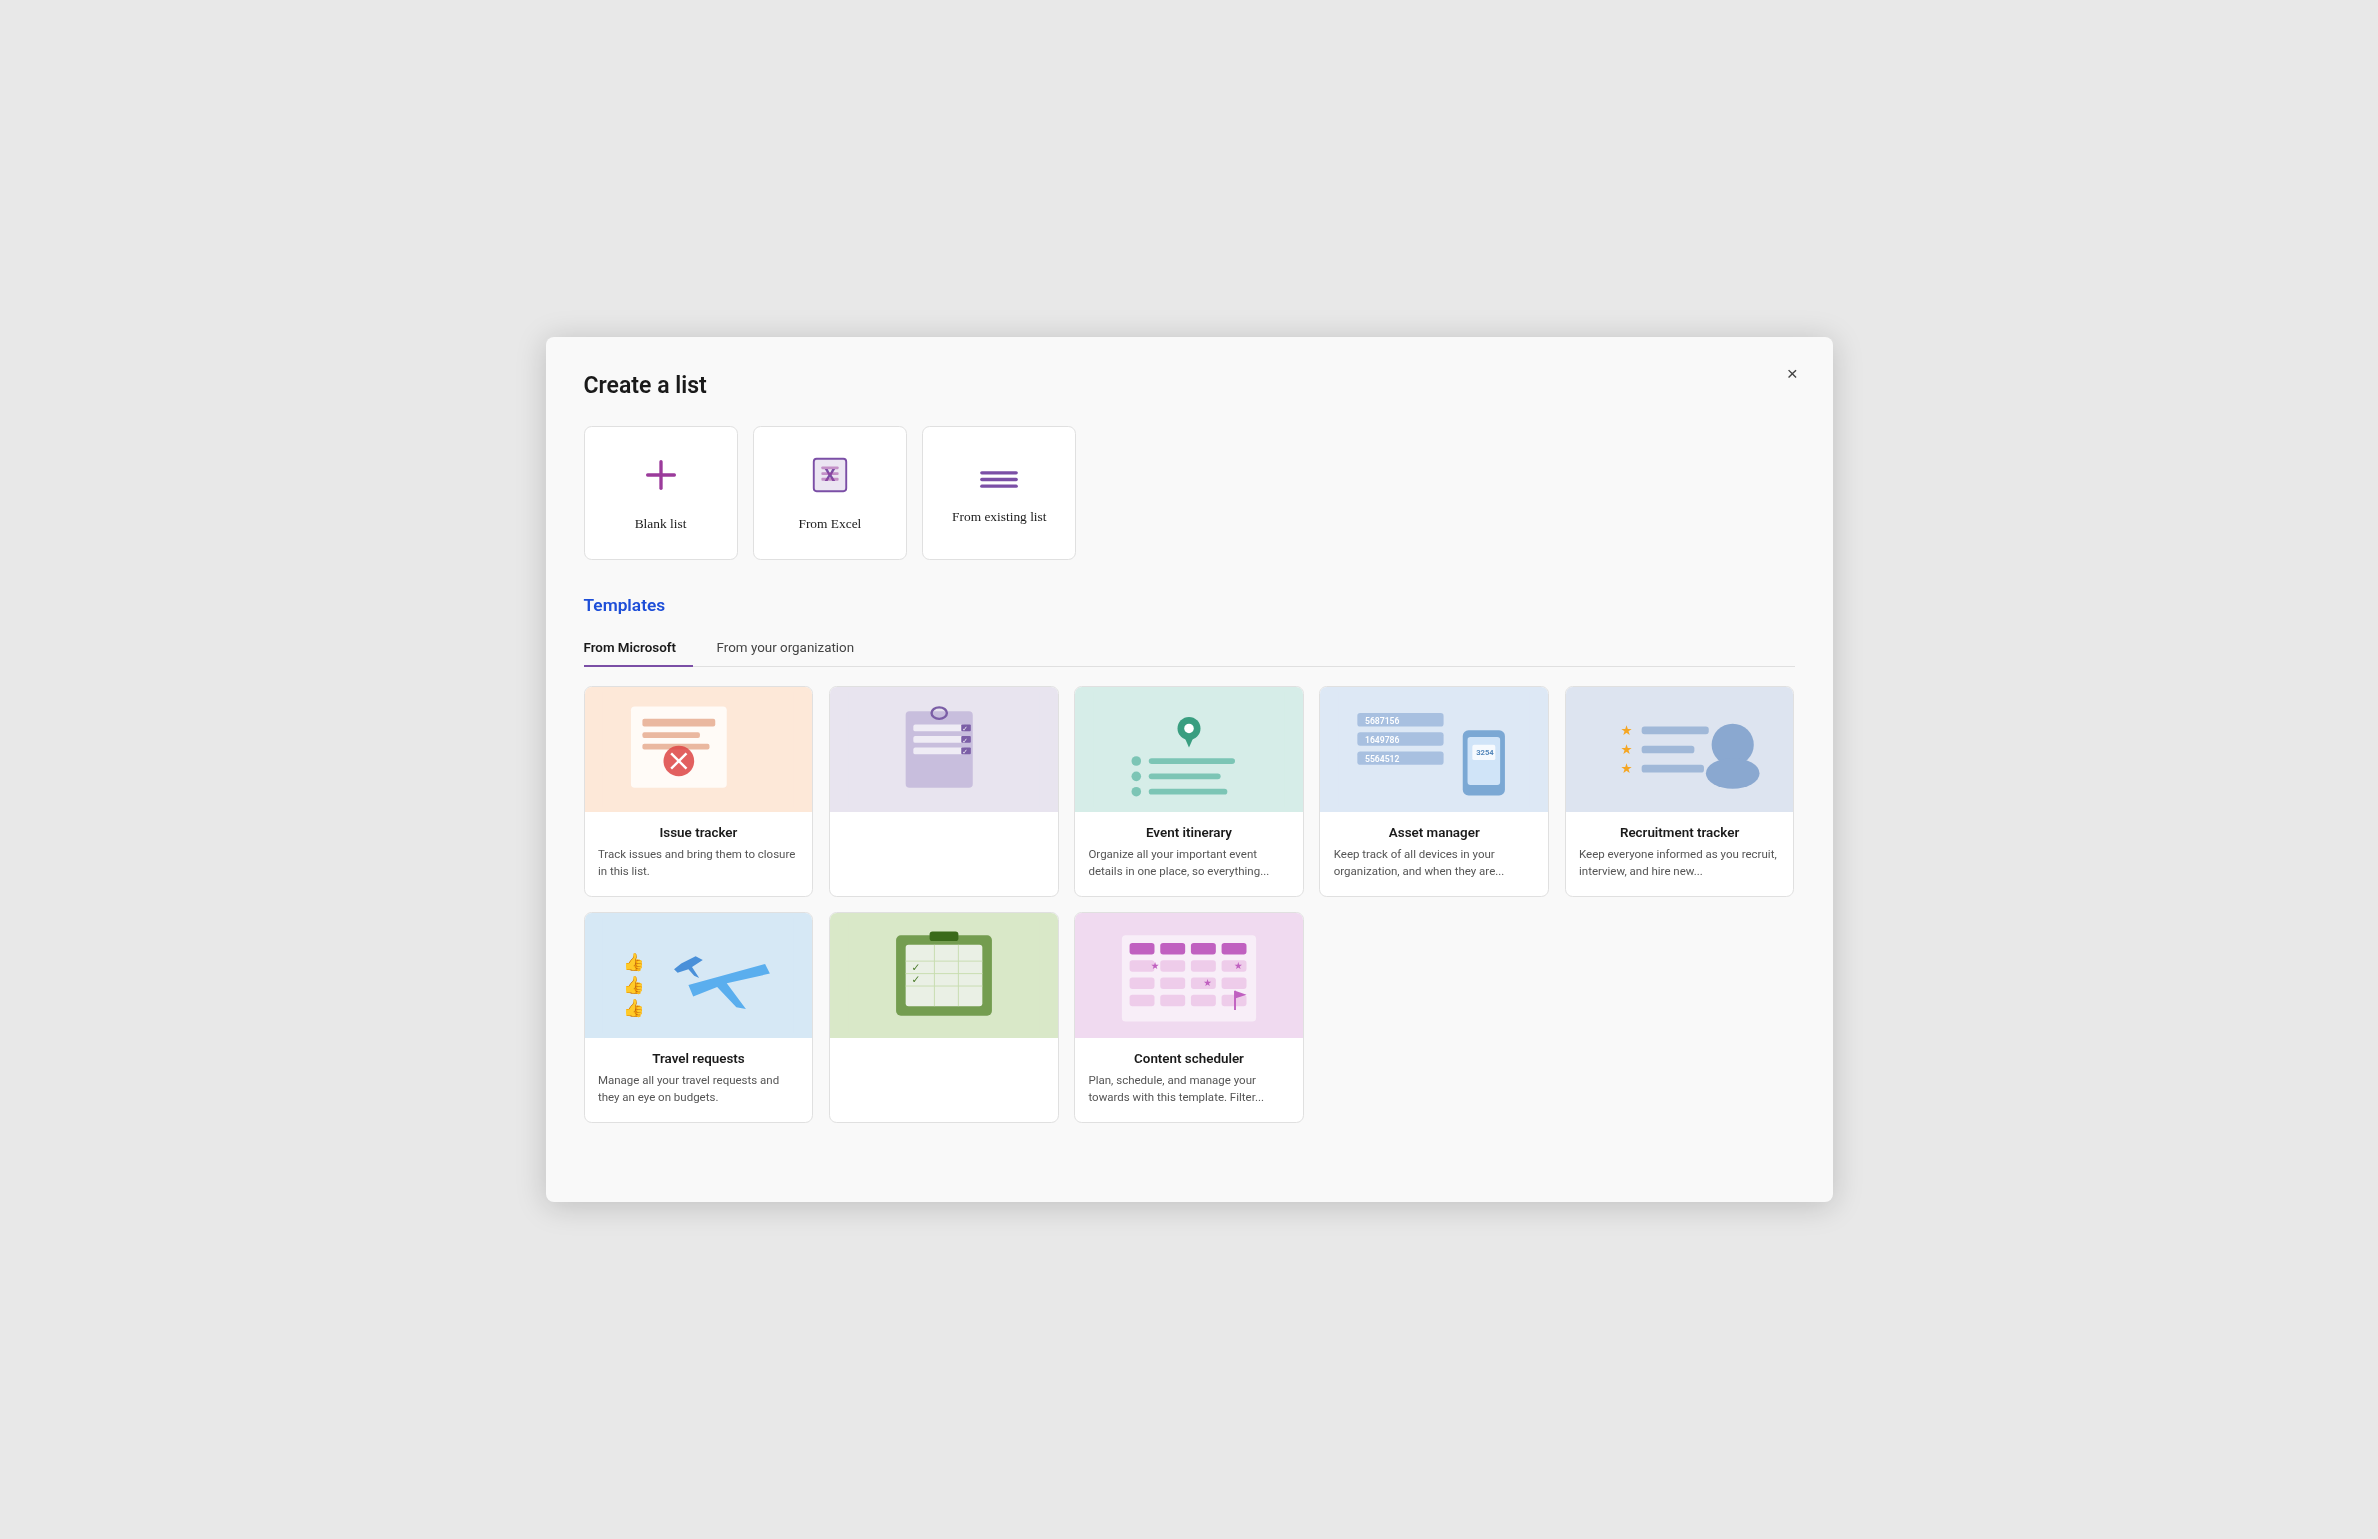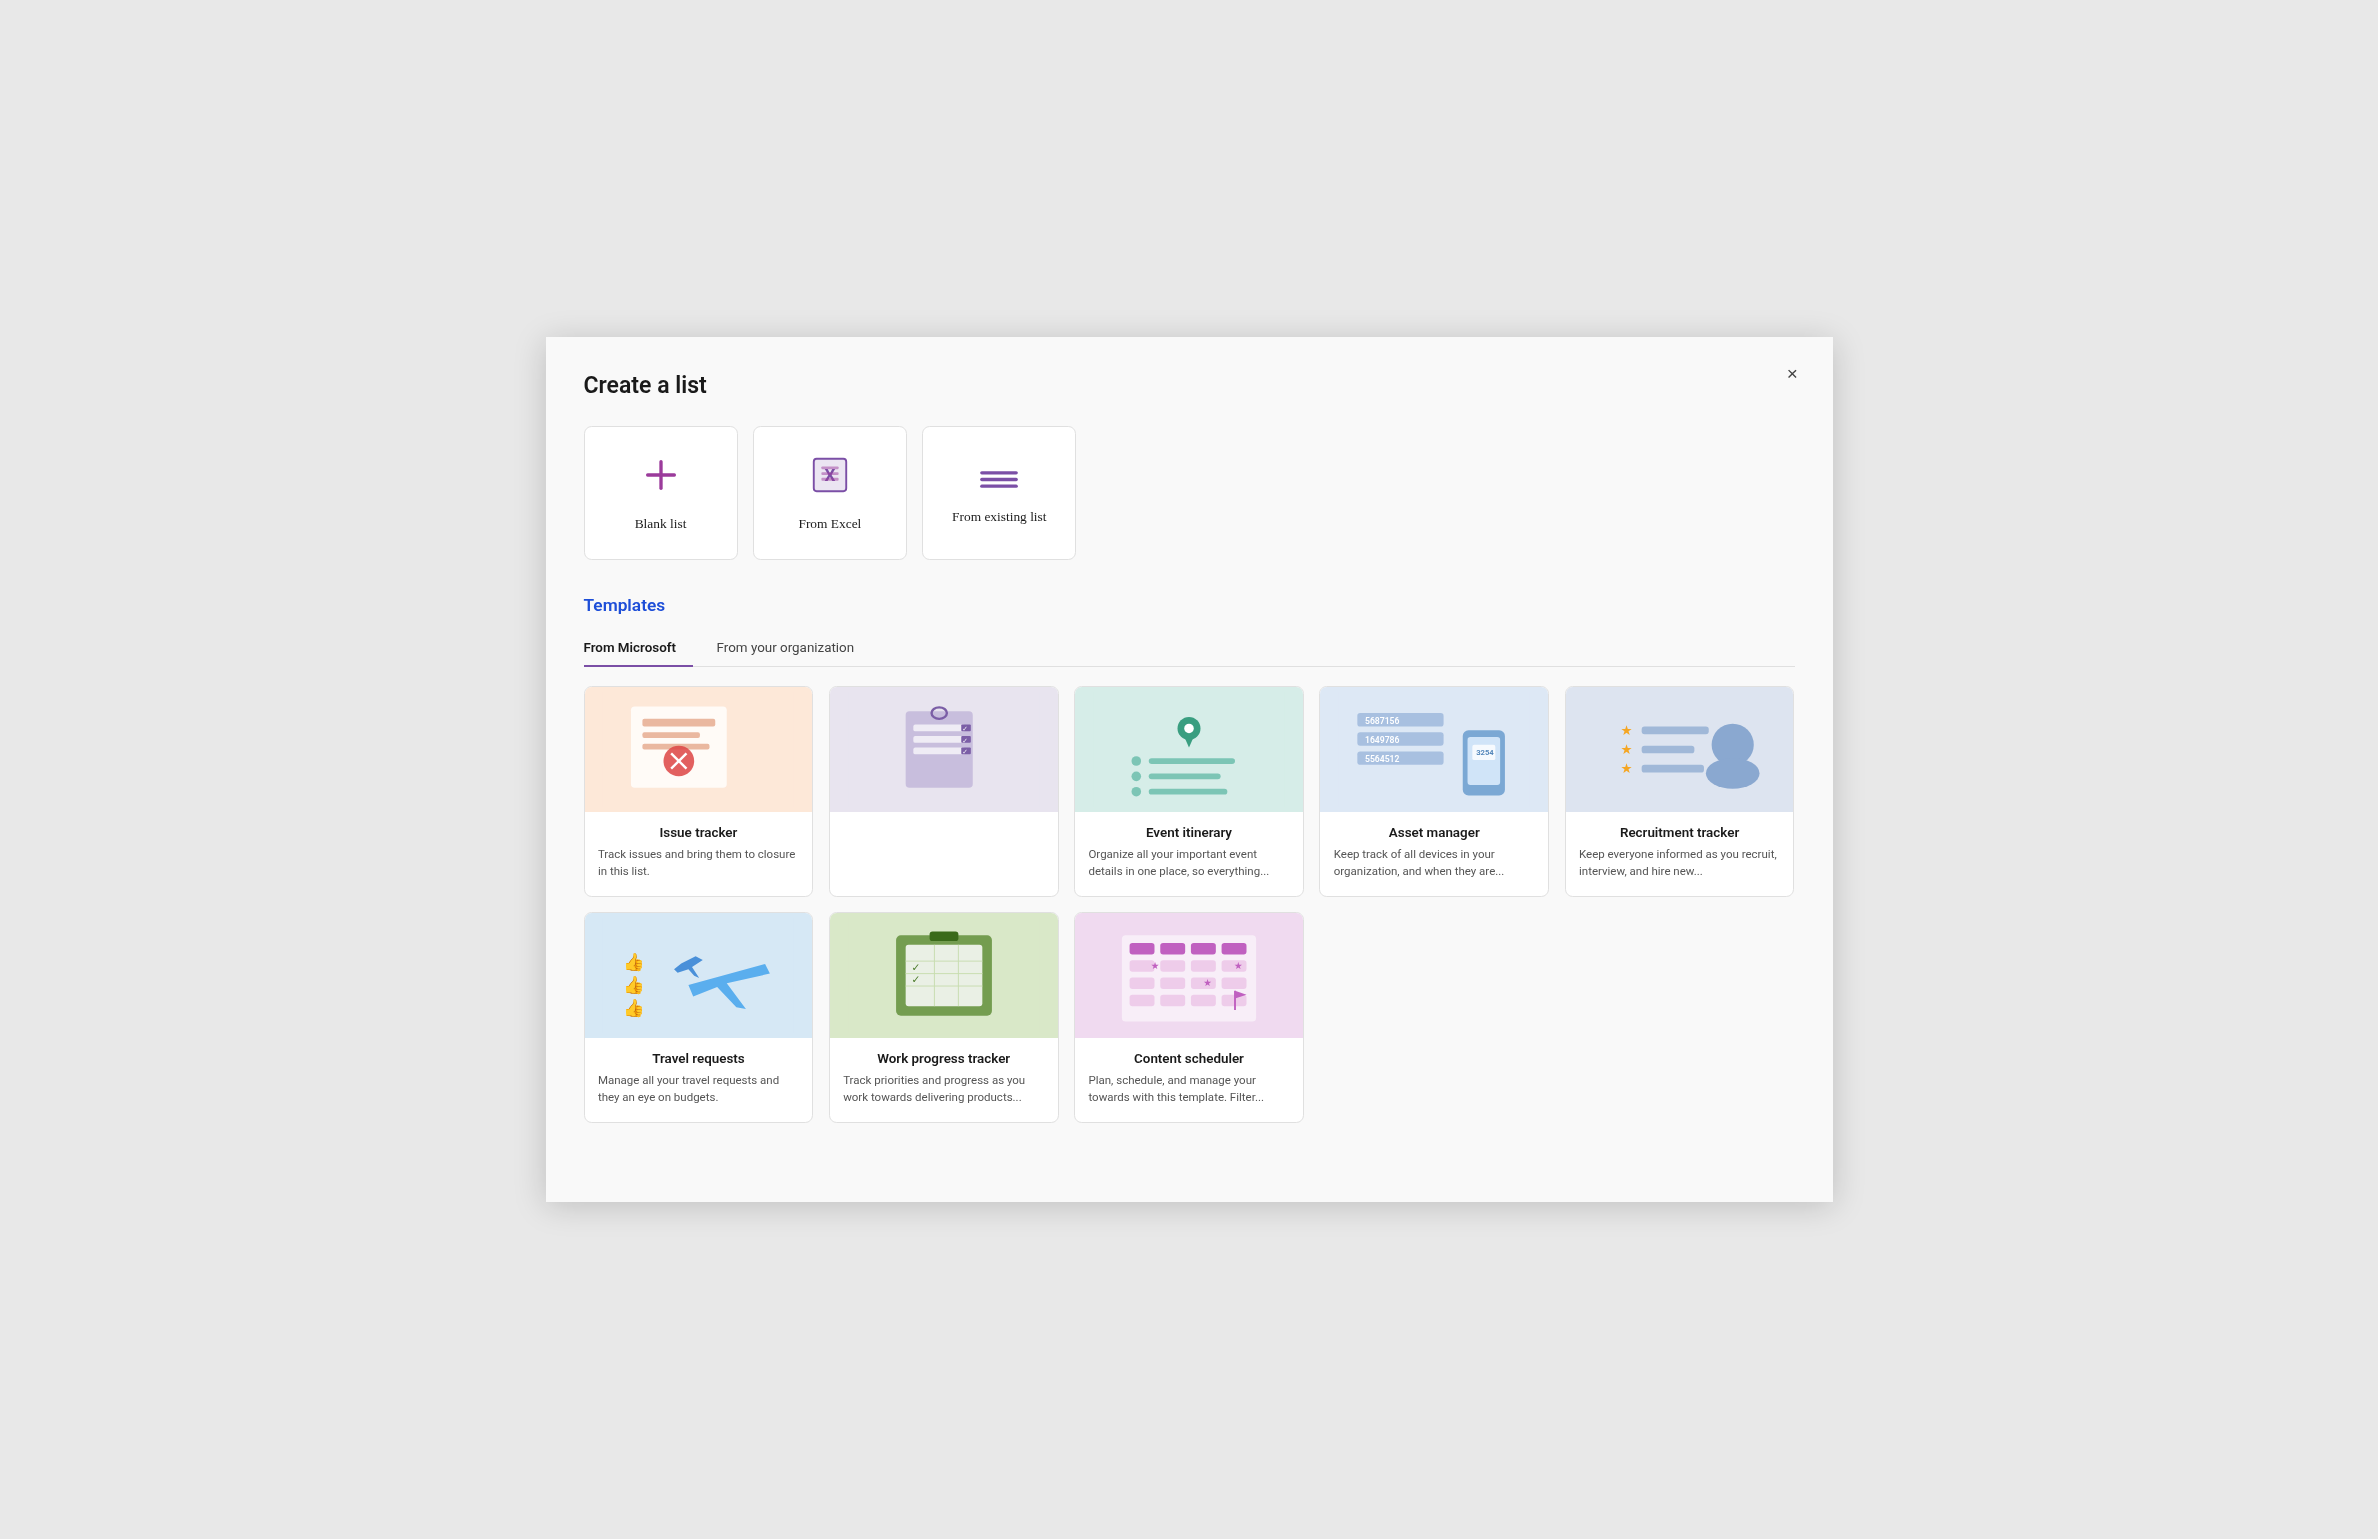--- a/index.html
+++ b/index.html
@@ -6,21 +6,21 @@
     body {
       font-family: -apple-system, BlinkMacSystemFont, 'Segoe UI', Roboto, sans-serif;
       background: #e8e8e8;
       display: flex;
       align-items: center;
       justify-content: center;
       min-height: 100vh;
     }
     .dialog {
       background: #f9f9f9;
-      border-radius: 0;
+      border-radius: 8px;
       width: 1287px;
       min-height: 865px;
       padding: 35px 38px 56px 38px;
       position: relative;
       box-shadow: 0 3.8px 31px rgba(0,0,0,0.18);
     }
     .dialog-title {
       font-size: 23px;
       font-weight: 600;
       color: #1a1a1a;
@@ -363,24 +363,20 @@
             <line x1="60" y1="71" x2="140" y2="71" stroke="#c8ddb0" stroke-width="1"></line>
             <line x1="90" y1="28" x2="90" y2="92" stroke="#c8ddb0" stroke-width="1"></line>
             <line x1="115" y1="28" x2="115" y2="92" stroke="#c8ddb0" stroke-width="1"></line>
 
             <text x="66" y="55" font-size="11" fill="#4a7a28">✓</text>
             <text x="66" y="68" font-size="11" fill="#4a7a28">✓</text>
 
             <rect x="85" y="14" width="30" height="10" rx="3" fill="#3a6a1a"></rect>
           </svg>
         </div>
-        <div class="card-body">
-          <div class="card-name">Work progress tracker</div>
-          <div class="card-desc">Track priorities and progress as you work towards delivering products...</div>
-        </div>
       </div>
 
       <div class="template-card">
         <div class="thumb thumb-content">
           <svg width="192" height="115" viewBox="0 0 200 120">
             <rect x="0" y="0" width="200" height="120" fill="#f0daf0"></rect>
 
             <rect x="30" y="18" width="140" height="90" rx="4" fill="#f8eef8"></rect>
 
             <rect x="38" y="26" width="26" height="12" rx="3" fill="#c060c0"></rect>

